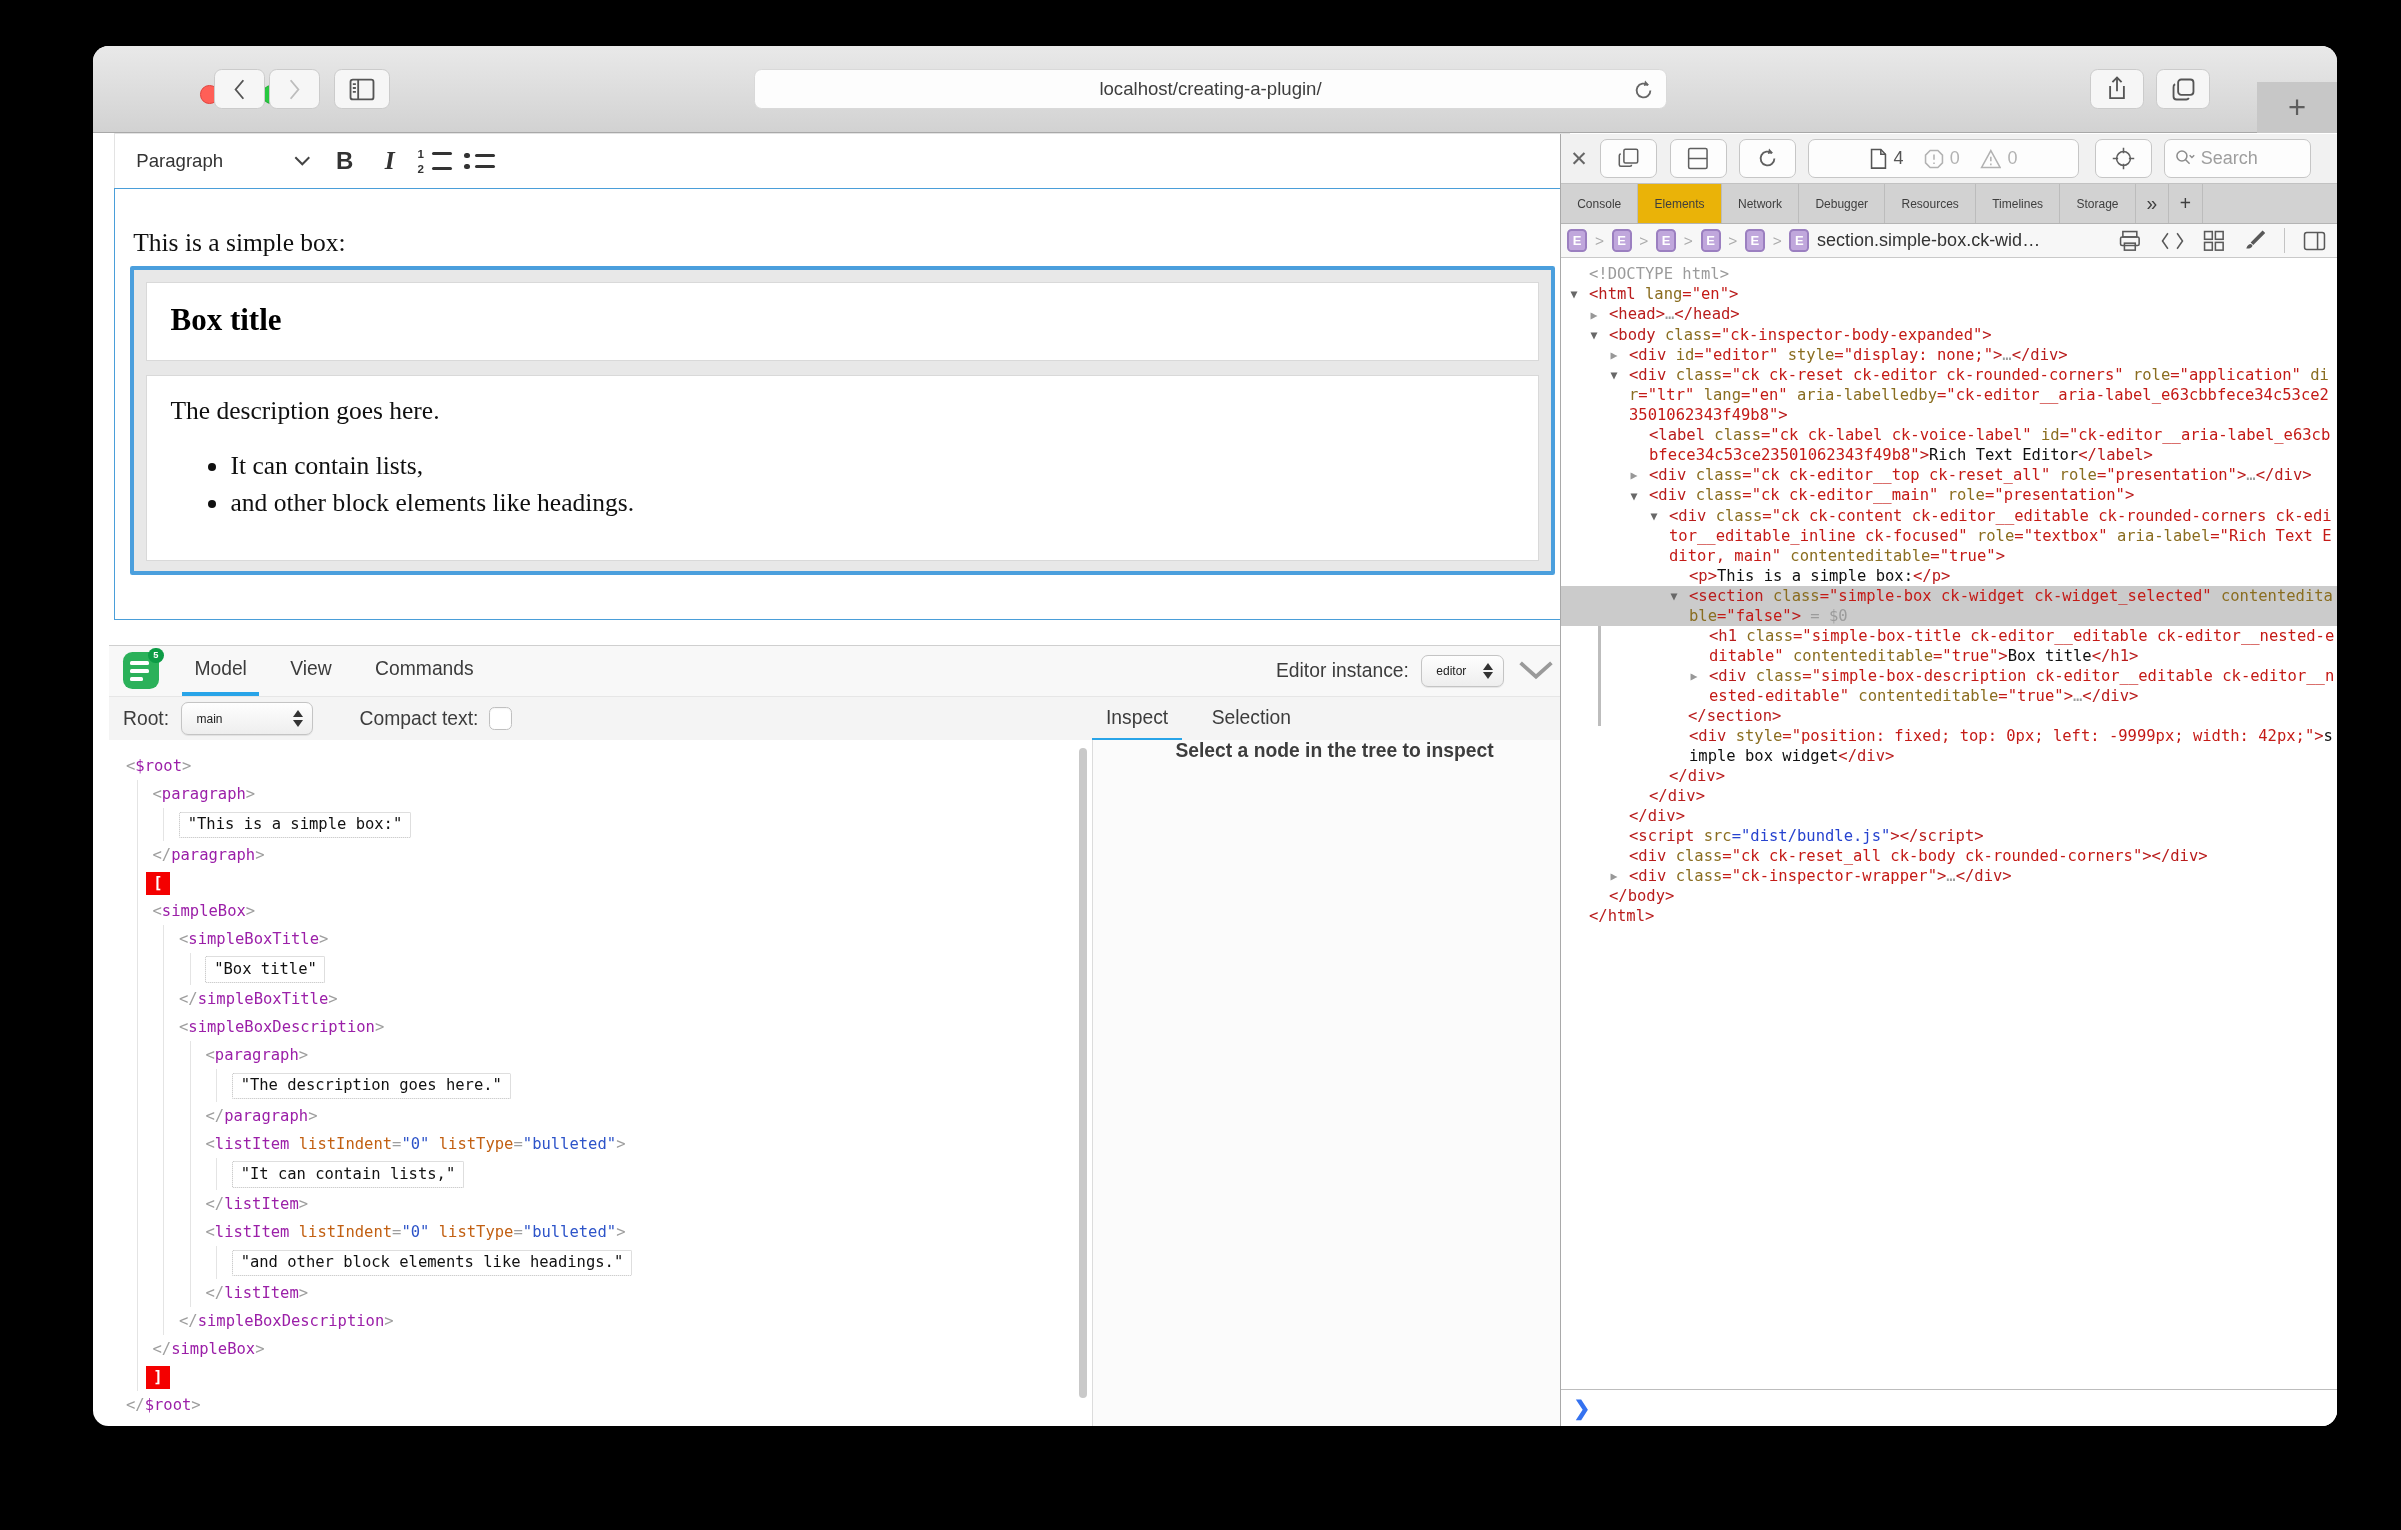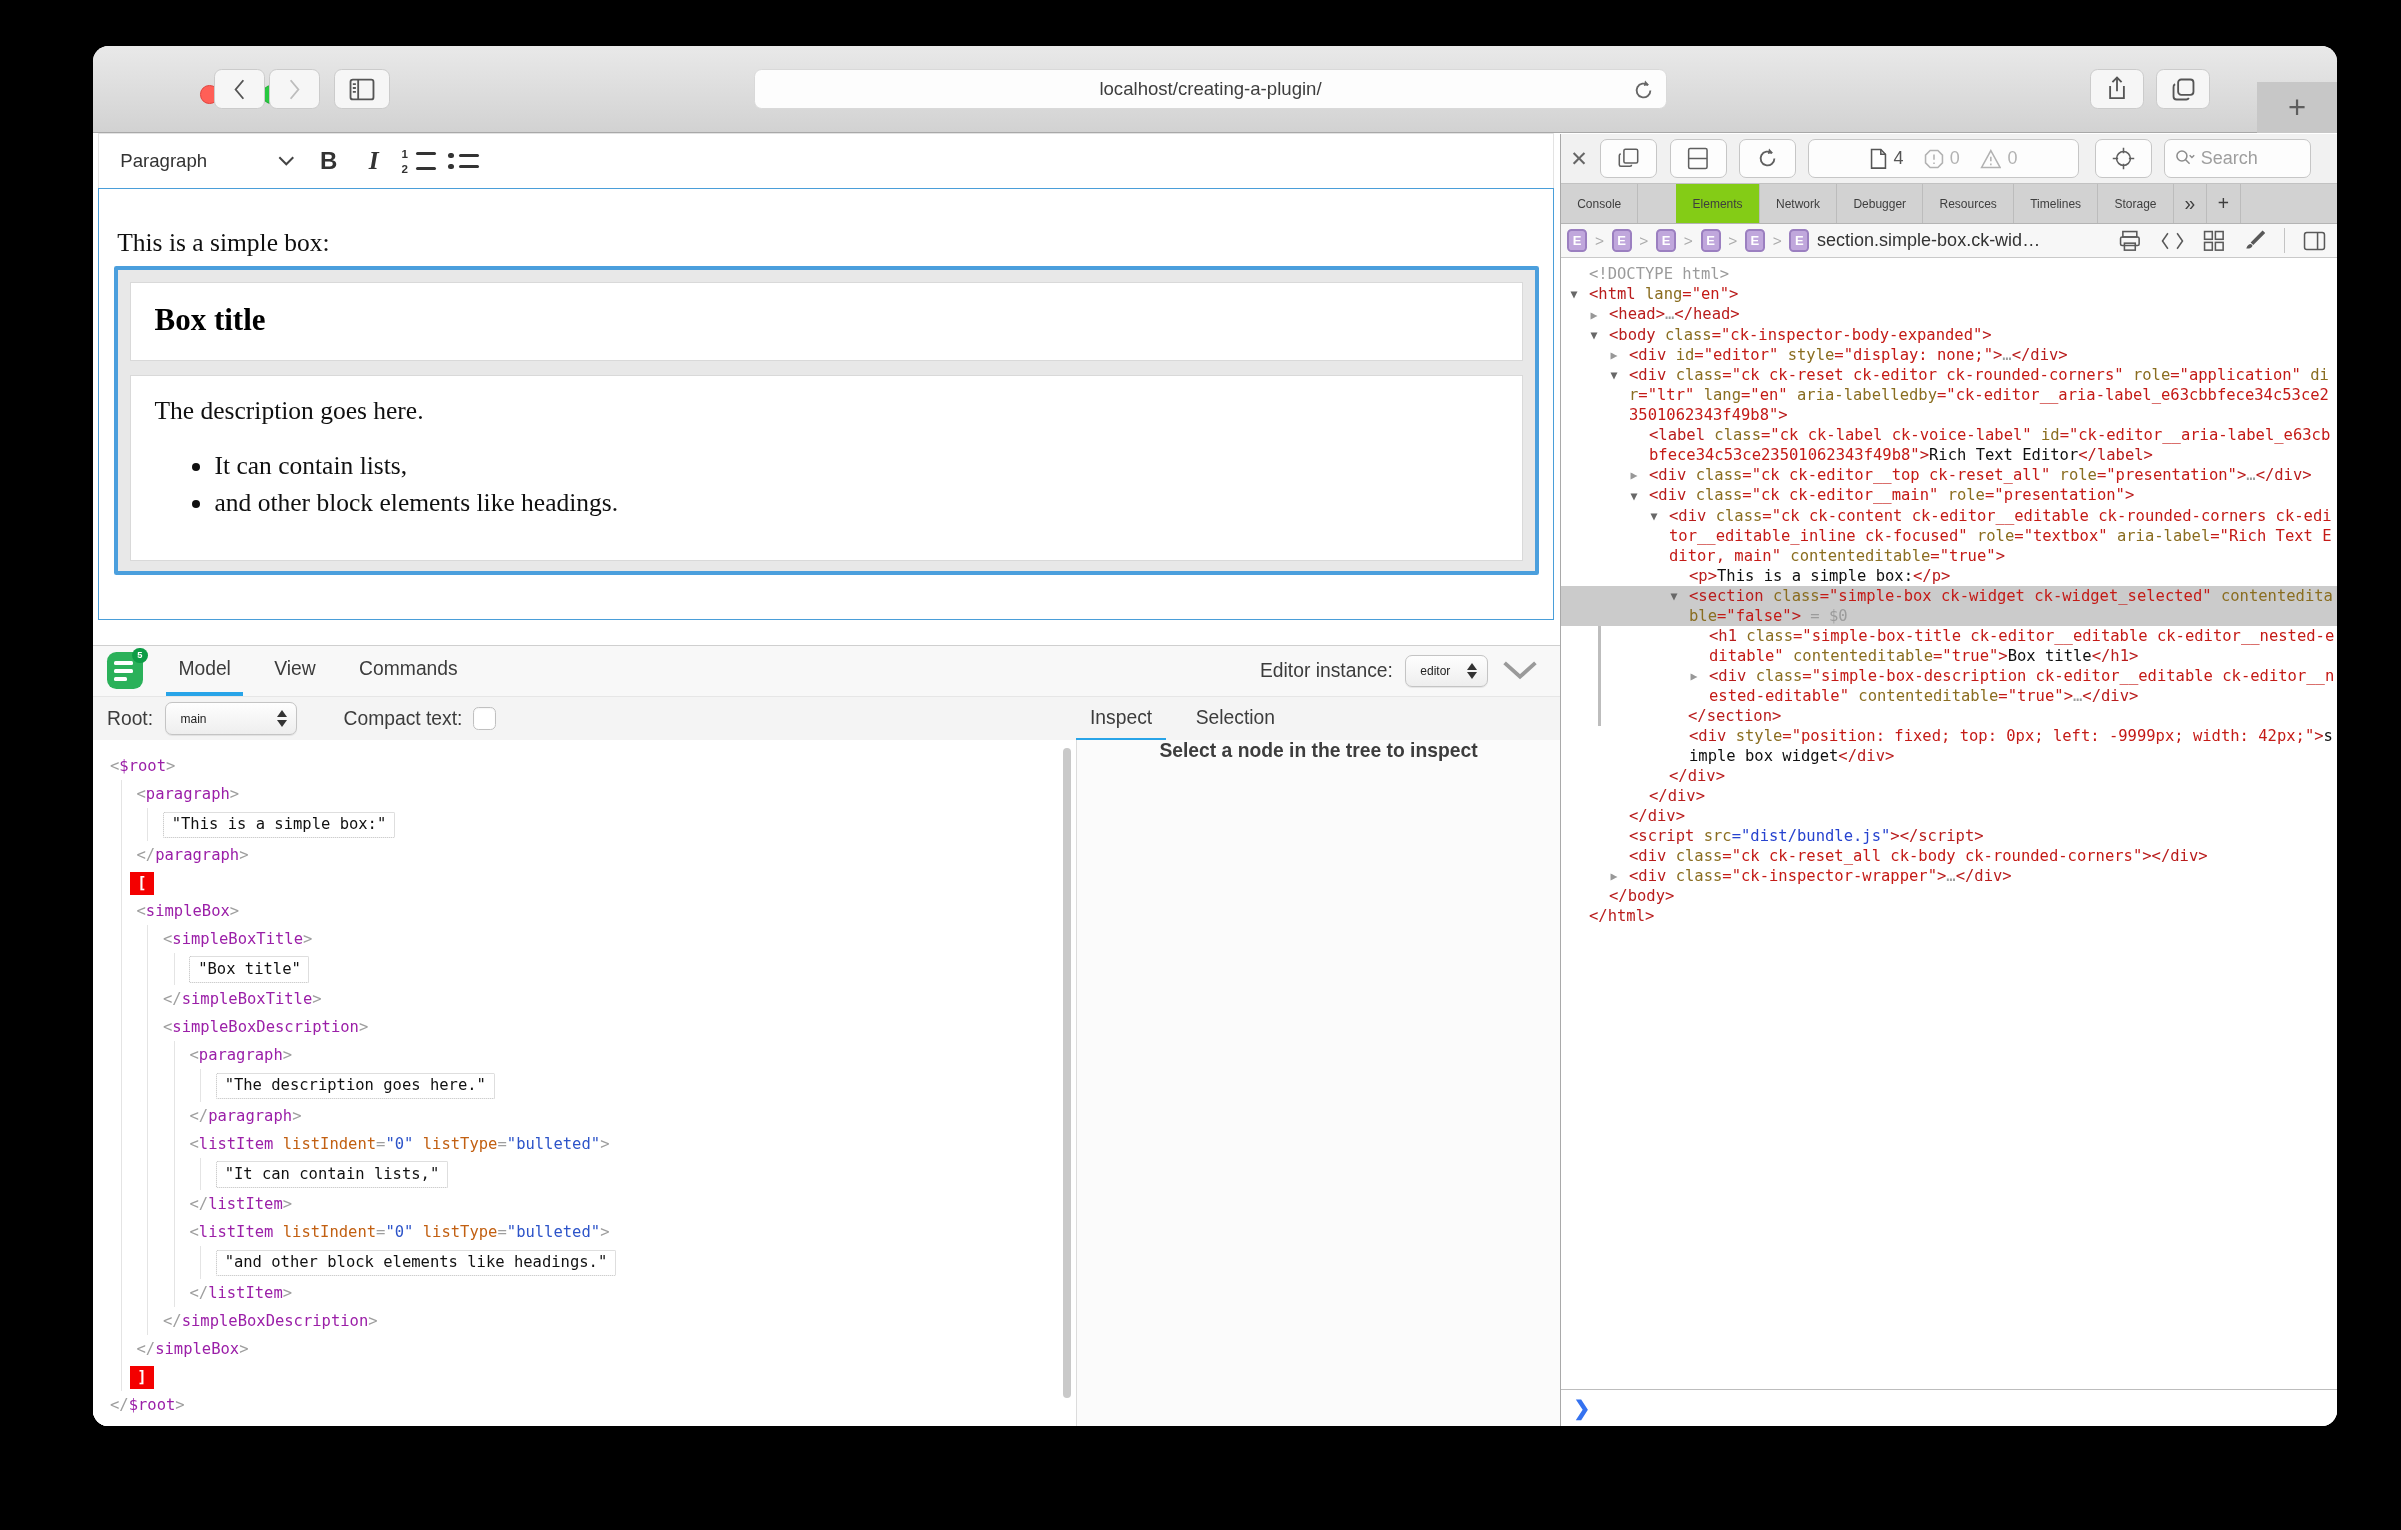--- a/index.html
+++ b/index.html
@@ -26,21 +26,21 @@
   .urlbar { position:absolute; left:661px; top:23px; width:913px; height:40px;
             background:#fdfdfd; border:0.8px solid #d9d9d9; border-radius:7.7px;
             display:flex; align-items:center; justify-content:center; }
   .urlbar .url-text { font-size:18.6px; color:#3e3e3e; }
   .urlbar .reload { position:absolute; right:10.8px; top:7.7px; }
   .tabstrip-plus { position:absolute; right:0; top:36px; width:80px; height:51px;
                    background:#c7c7c7; display:flex; align-items:center; justify-content:center;
                    font-size:31px; color:#5e5e5e; font-weight:300; }
 
   
-  .page-pane { position:absolute; left:0; top:88px; width:1467px; height:1292px; background:#fff; }
+  .page-pane { position:absolute; left:16px; top:88px; width:1467px; height:1292px; background:#fff; }
   .devtools  { position:absolute; left:1467px; top:88px; width:777px; height:1292px;
                background:#ededed; border-left:1.5px solid #a9a9a9; }
 
   
   .ck-toolbar { position:absolute; left:4.6px; top:-1.5px; width:1456px; height:56px;
                 background:#fff; border:1.5px solid #e3e3e3; border-bottom:none;
                 display:flex; align-items:center; }
   .ck-heading { display:flex; align-items:center; margin-left:21.7px; width:186px; height:40px; cursor:default; }
   .ck-heading .lbl { font-size:18.6px; color:#333; }
   .ck-heading svg { margin-left:auto; margin-right:10.8px; }
@@ -141,21 +141,21 @@
   .dt-group { width:271px; gap:20px; padding:0 15.5px; }
   .dt-count { display:flex; align-items:center; gap:6.2px; font-size:18px; color:#555; }
   .dt-count.muted { color:#b2b2b2; }
   .dt-count.muted svg { stroke:#b2b2b2; }
   .dt-search { width:147px; justify-content:flex-start; padding:0 9.3px; gap:6.2px; }
   .dt-search .ph { font-size:18px; color:#9e9e9e; }
   .dt-tabs { position:absolute; left:0; top:50px; width:100%; height:40px; background:#d2d2d2;
              border-bottom:0.8px solid #b4b4b4; display:flex; }
   .dt-tab { font-size:12px; color:#3e3e3e; padding:0 16.2px; display:flex; align-items:center;
             border-right:0.8px solid #bcbcbc; }
-  .dt-tab.active { background:#84cc16;margin-left:38px; }
+  .dt-tab.active { background:#eab308; }
   .dt-tab.mini { padding:0 10.8px; font-size:19.3px; }
   .crumbs { position:absolute; left:0; top:90px; width:100%; height:34px; background:#f7f7f7;
             border-bottom:1.5px solid #c9c9c9; display:flex; align-items:center; padding-left:6.2px; }
   .crumb-badge { width:20px; height:23px; background:#c0a7dc; border:2.3px solid #9b7fc0; border-radius:4.6px;
                  color:#fff; font-size:13px; font-weight:bold; display:flex; align-items:center;
                  justify-content:center; flex:0 0 auto; }
   .crumb-sep { color:#ababab; font-size:15.5px; margin:0 7.7px; }
   .crumb-label { font-size:18px; color:#333; margin-left:7.7px; white-space:nowrap; }
   .crumb-icons { margin-left:auto; display:flex; align-items:center; gap:18.6px; padding-right:10.8px; }
   .crumb-icons svg { stroke:#595959; fill:none; stroke-width:2; }

